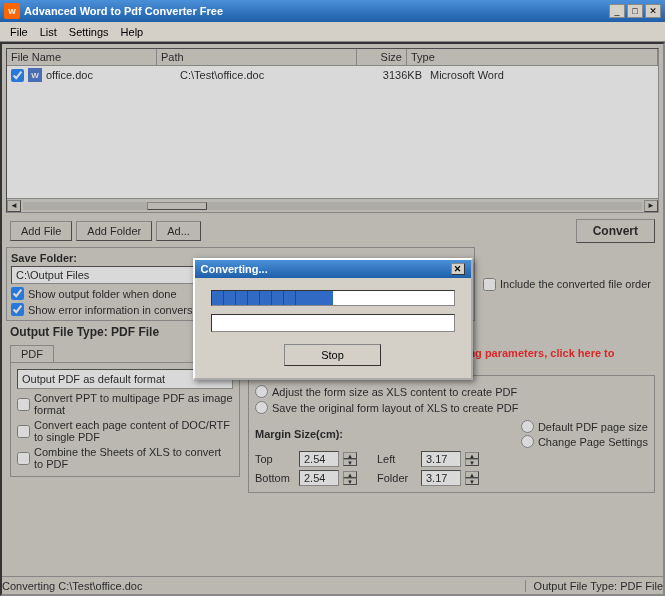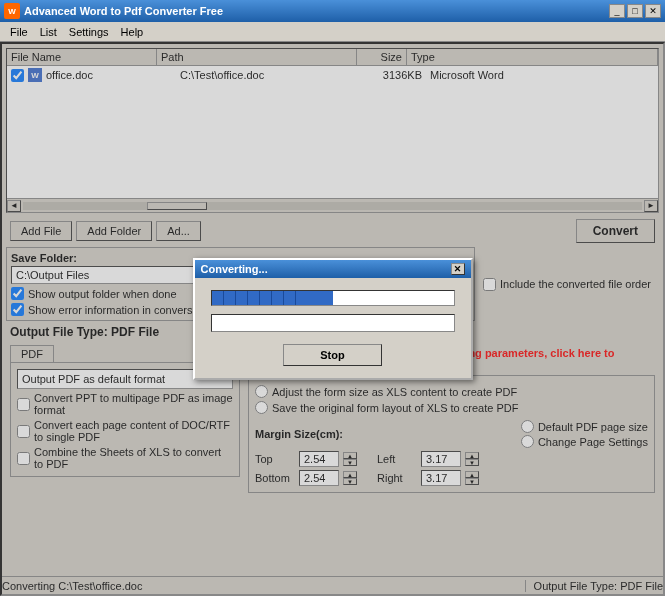--- a/index.html
+++ b/index.html
@@ -159,21 +159,21 @@
     .progress-bar-inner {
       height: 100%; background: #316ac5; display: flex; align-items: center;
     }
     .progress-segment { width: 12px; height: 100%; background: #316ac5; border-right: 1px solid #1a4a9a; }
     .progress-text-box {
       width: 100%; height: 18px; background: white; border: 1px inset #888; margin-bottom: 12px;
     }
     .dialog-buttons { display: flex; justify-content: center; }
     .stop-btn {
       background: #d4d0c8; border: 1px outset #888; padding: 4px 36px;
-      cursor: pointer; font-size: 11px; font-weight: bold;
+      cursor: pointer; font-size: 11px;
     }
   </style>
 </head>
 <body>
 
 <div class="title-bar">
   <div class="title-bar-left">
     <div class="title-icon">
       <span style="font-size:8px;font-weight:bold;">W</span>
     </div>
@@ -323,21 +323,21 @@
             <div class="margin-row">
               <div class="margin-field-group">
                 <span class="margin-label-text">Bottom</span>
                 <input class="margin-input" type="text" value="2.54" style="">
                 <div class="spinner">
                   <div class="spin-btn">▲</div>
                   <div class="spin-btn">▼</div>
                 </div>
               </div>
               <div class="margin-field-group">
-                <span class="margin-label-text">Right</span>
+                <span class="margin-label-text">Folder</span>
                 <input class="margin-input" type="text" value="3.17" style="">
                 <div class="spinner">
                   <div class="spin-btn">▲</div>
                   <div class="spin-btn">▼</div>
                 </div>
               </div>
             </div>
           </div>
         </div>
       </div>

